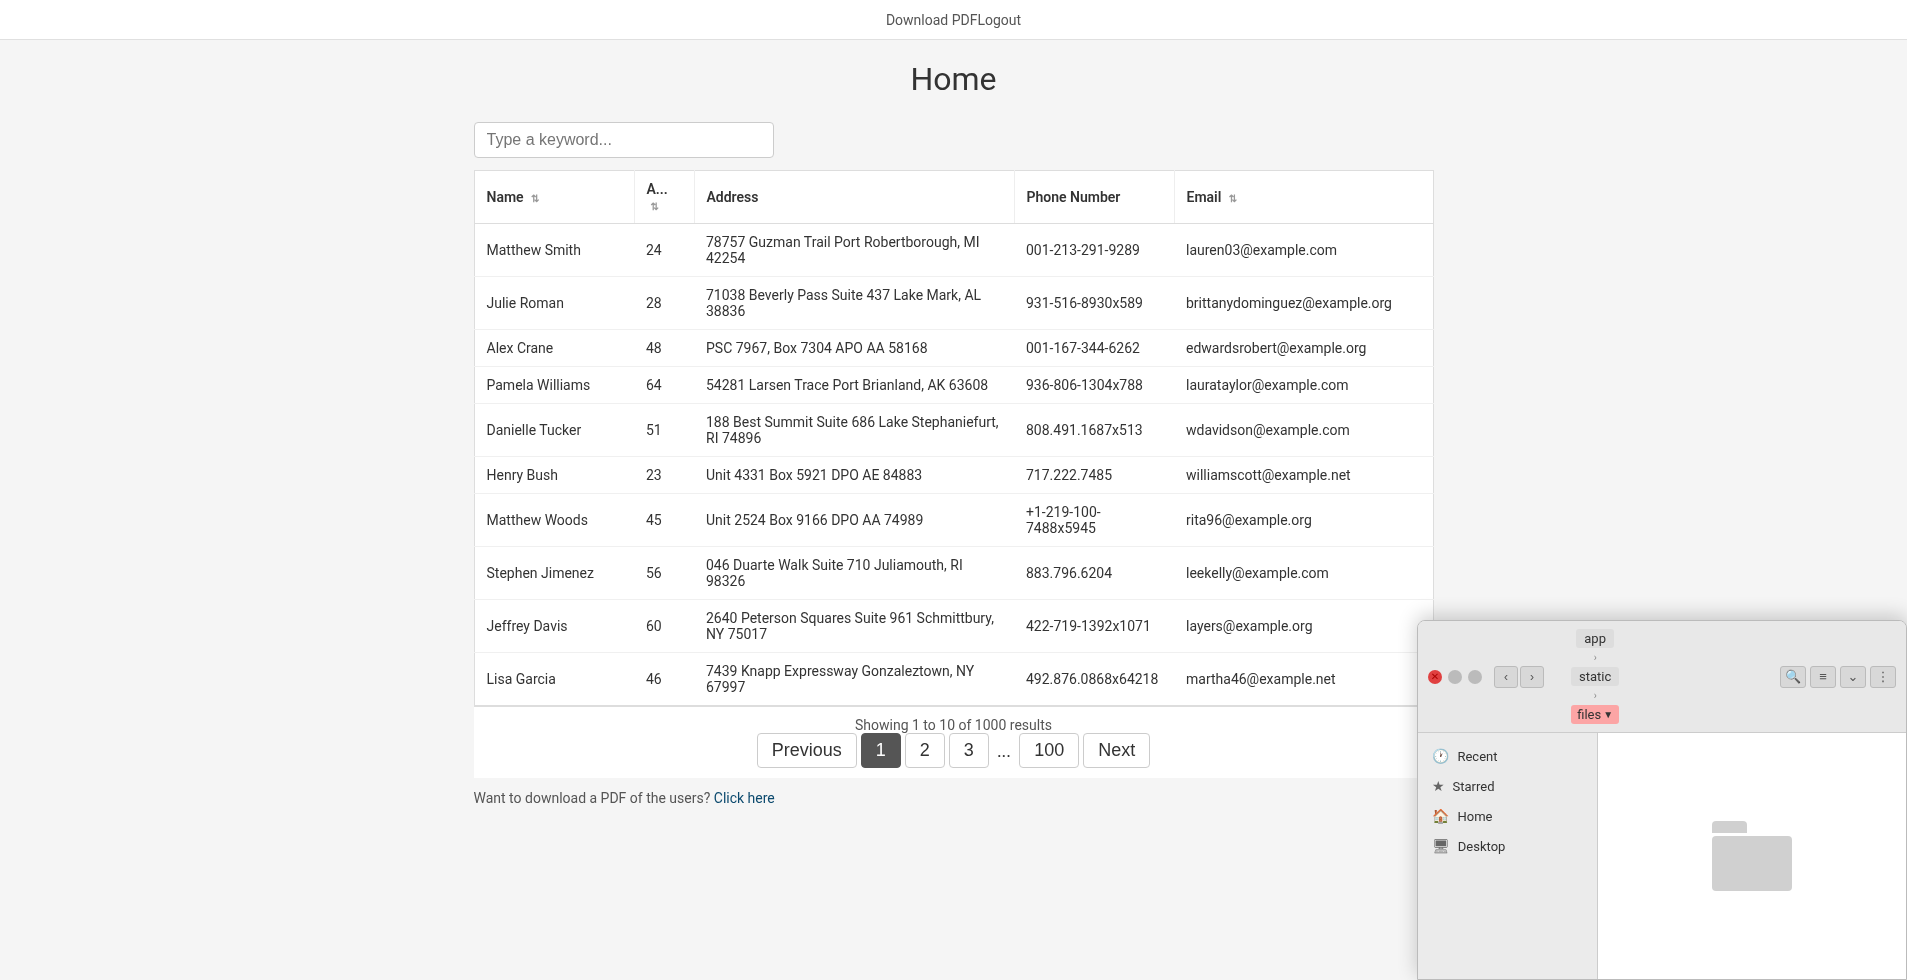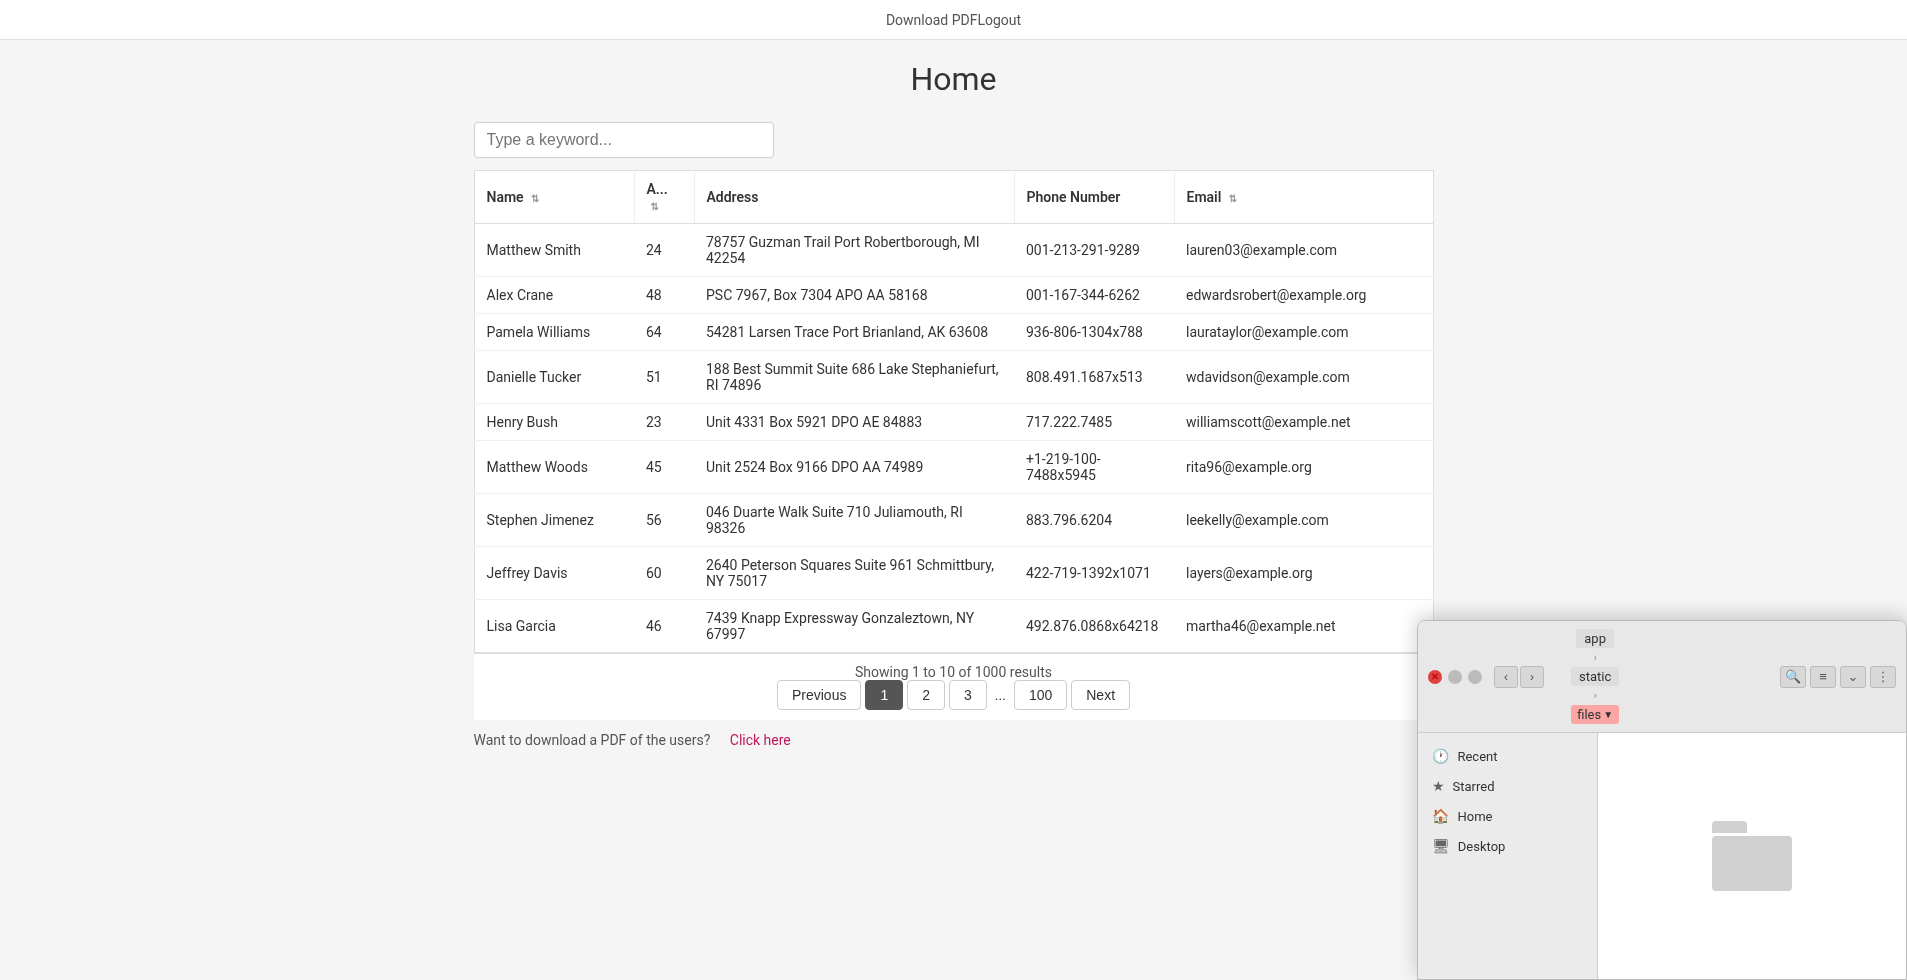--- a/index.html
+++ b/index.html
@@ -96,34 +96,34 @@
     .pagination-controls {
       display: flex;
       align-items: center;
       gap: 4px;
     }
     .page-btn {
       padding: 6px 14px;
       border: 1px solid #ccc;
       background: white;
       cursor: pointer;
-      font-size: 14px;
+      font-size: 18px;
       color: #333;
       border-radius: 4px;
     }
     .page-btn.active { background: #555; color: white; border-color: #555; }
     .page-btn.ellipsis { border: none; background: none; cursor: default; padding: 6px 4px; }
 
     
     .download-row {
       padding: 12px 0;
       font-size: 14px;
       color: #555;
     }
-    .download-row a { color: #be185d; text-decoration: none; margin-left: 16px; }
+    .download-row a { color: #0c4a6e; text-decoration: none; }
 
     
     .file-manager {
       position: fixed;
       bottom: 0;
       right: 0;
       width: 490px;
       height: 360px;
       background: #f0f0f0;
       border: 1px solid #bbb;
@@ -298,20 +298,27 @@
     </thead>
     <tbody id="table-body">
     <tr>
       <td>Matthew Smith</td>
       <td>24</td>
       <td>78757 Guzman Trail Port Robertborough, MI 42254</td>
       <td>001-213-291-9289</td>
       <td>lauren03@example.com</td>
     </tr>
         <tr>
+      <td>Julie Roman</td>
+      <td>28</td>
+      <td>71038 Beverly Pass Suite 437 Lake Mark, AL 38836</td>
+      <td>931-516-8930x589</td>
+      <td>brittanydominguez@example.org</td>
+    </tr>
+        <tr>
       <td>Alex Crane</td>
       <td>48</td>
       <td>PSC 7967, Box 7304 APO AA 58168</td>
       <td>001-167-344-6262</td>
       <td>edwardsrobert@example.org</td>
     </tr>
         <tr>
       <td>Pamela Williams</td>
       <td>64</td>
       <td>54281 Larsen Trace Port Brianland, AK 63608</td>

